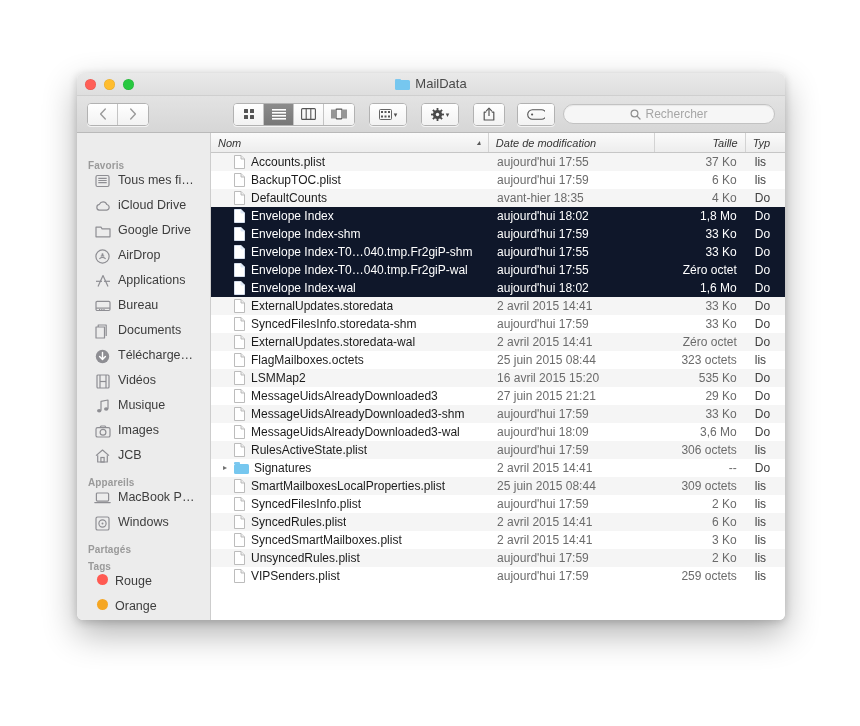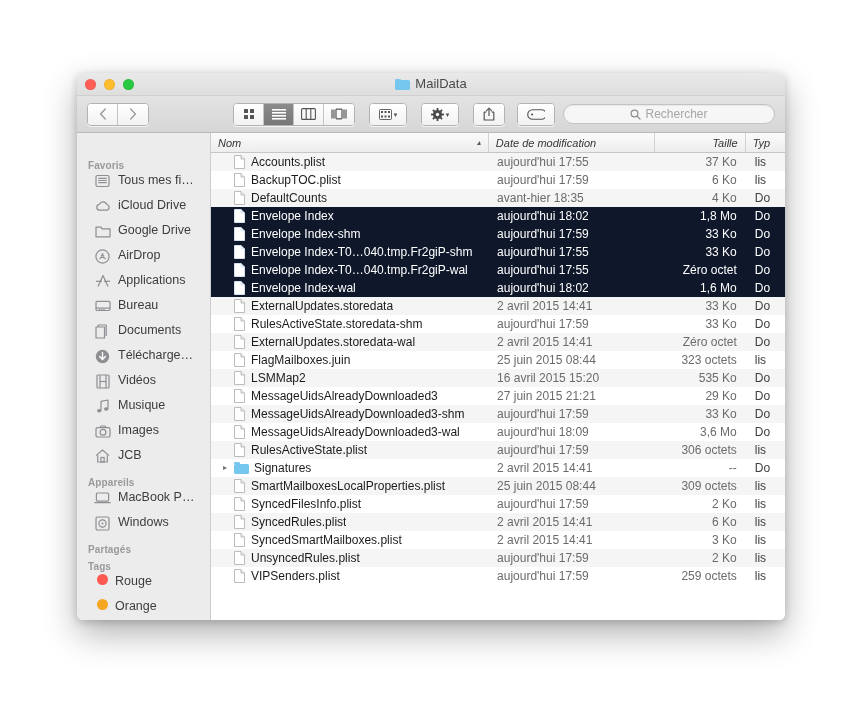--- a/index.html
+++ b/index.html
@@ -731,21 +731,21 @@
             <div class="cell size">33 Ko</div>
             <div class="cell type">Do</div>
           </div>
           <div class="row">
             <div class="cell name">
               <span class="disclosure"></span>
               <span class="doc-icon"><svg width="11" height="14" viewBox="0 0 11 14">
                   <path d="M0.5 0.5 L7 0.5 L10.5 4 L10.5 13.5 L0.5 13.5 Z" fill="#ffffff" stroke="#b4b4b4" stroke-width="0.9" stroke-linejoin="round"></path>
                   <path d="M7 0.5 L7 4 L10.5 4" fill="#ececec" stroke="#b4b4b4" stroke-width="0.9" stroke-linejoin="round"></path>
                 </svg></span>
-              <span class="fname">RulesActiveState.storedata-shm</span>
+              <span class="fname">SyncedFilesInfo.storedata-shm</span>
             </div>
             <div class="cell date">aujourd'hui 17:59</div>
             <div class="cell size">33 Ko</div>
             <div class="cell type">Do</div>
           </div>
           <div class="row alt">
             <div class="cell name">
               <span class="disclosure"></span>
               <span class="doc-icon"><svg width="11" height="14" viewBox="0 0 11 14">
                   <path d="M0.5 0.5 L7 0.5 L10.5 4 L10.5 13.5 L0.5 13.5 Z" fill="#ffffff" stroke="#b4b4b4" stroke-width="0.9" stroke-linejoin="round"></path>
@@ -757,21 +757,21 @@
             <div class="cell size">Zéro octet</div>
             <div class="cell type">Do</div>
           </div>
           <div class="row">
             <div class="cell name">
               <span class="disclosure"></span>
               <span class="doc-icon"><svg width="11" height="14" viewBox="0 0 11 14">
                   <path d="M0.5 0.5 L7 0.5 L10.5 4 L10.5 13.5 L0.5 13.5 Z" fill="#ffffff" stroke="#b4b4b4" stroke-width="0.9" stroke-linejoin="round"></path>
                   <path d="M7 0.5 L7 4 L10.5 4" fill="#ececec" stroke="#b4b4b4" stroke-width="0.9" stroke-linejoin="round"></path>
                 </svg></span>
-              <span class="fname">FlagMailboxes.juin</span>
+              <span class="fname">FlagMailboxes.octets</span>
             </div>
             <div class="cell date">25 juin 2015 08:44</div>
             <div class="cell size">323 octets</div>
             <div class="cell type">lis</div>
           </div>
           <div class="row alt">
             <div class="cell name">
               <span class="disclosure"></span>
               <span class="doc-icon"><svg width="11" height="14" viewBox="0 0 11 14">
                   <path d="M0.5 0.5 L7 0.5 L10.5 4 L10.5 13.5 L0.5 13.5 Z" fill="#ffffff" stroke="#b4b4b4" stroke-width="0.9" stroke-linejoin="round"></path>

